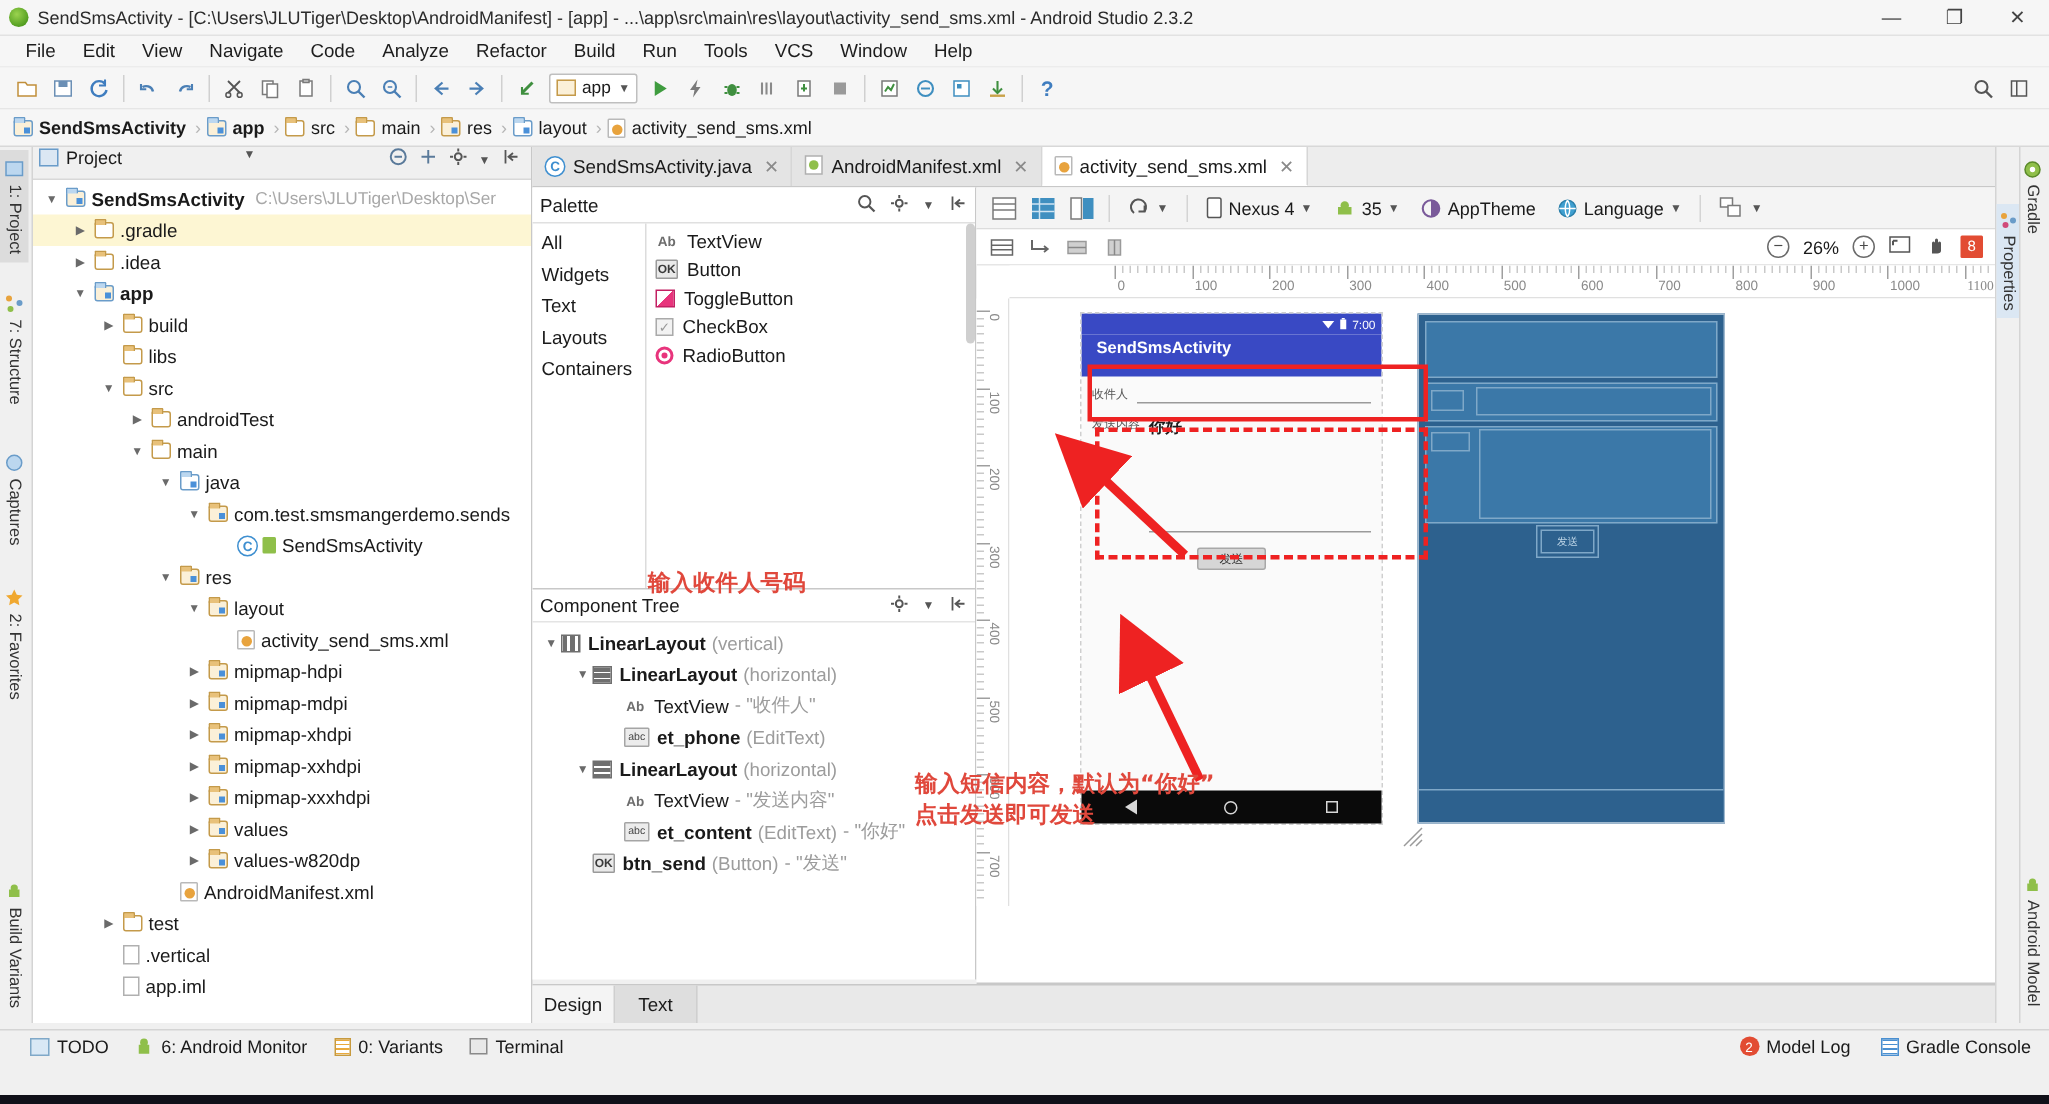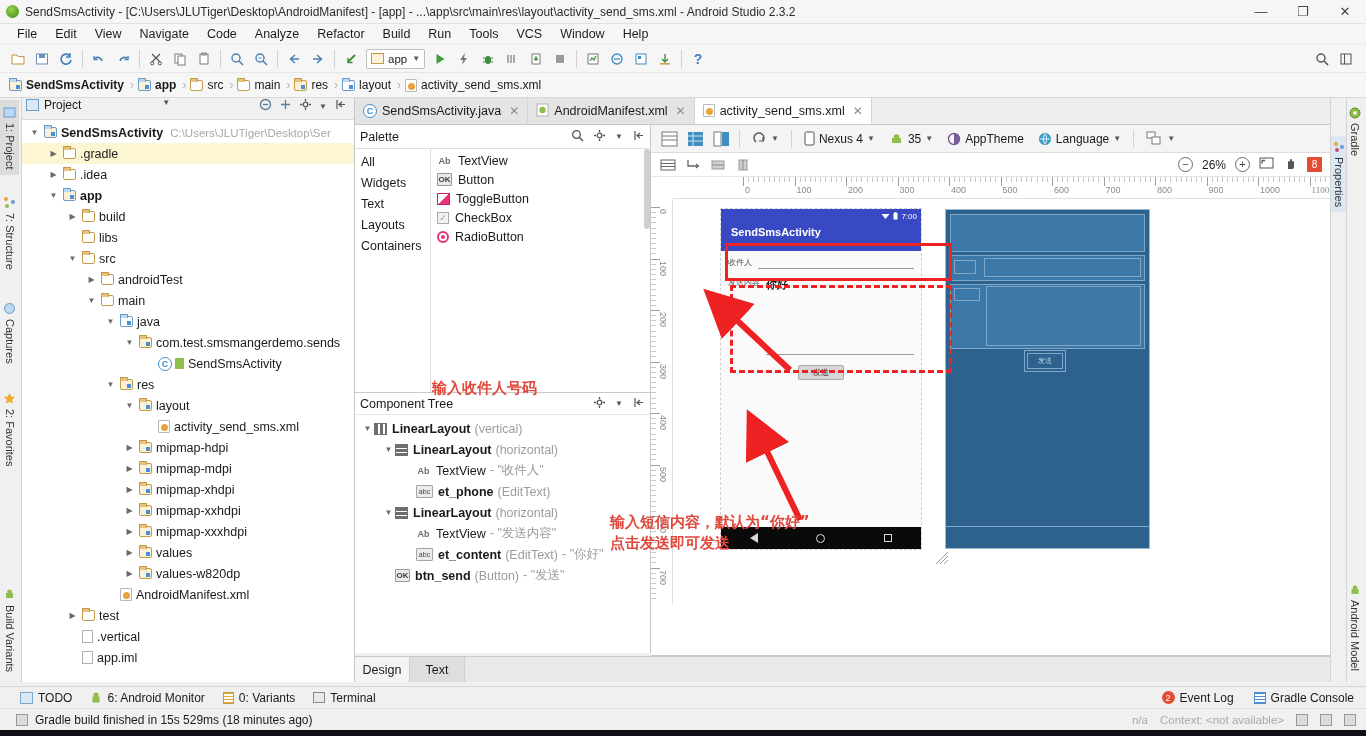--- a/index.html
+++ b/index.html
@@ -1481,35 +1481,24 @@
       <span class="msgicon"></span>
       <span>0: Variants</span>
     </div>
     <div class="tw-item">
       <span class="termicon"></span>
       <span>Terminal</span>
     </div>
     <div class="tw-right">
       <div class="tw-item">
         <span class="eventicon">2</span>
-        <span>Event Log</span>
+        <span>Model Log</span>
       </div>
       <div class="tw-item">
         <span class="gcicon"></span>
         <span>Gradle Console</span>
       </div>
     </div>
   </div>
 
-  <div class="statusbar">
-    <span class="sbicon" style="margin-right:7px;"></span>
-    <span>Gradle build finished in 15s 529ms (18 minutes ago)</span>
-    <span class="sb-right">
-      <span>n/a</span>
-      <span>Context: &lt;not available&gt;</span>
-      <span class="sbicon"></span>
-      <span class="sbicon"></span>
-      <span class="sbicon"></span>
-    </span>
-  </div>
 
   <div class="taskbar"></div>
 </div>
 
 </body></html>

